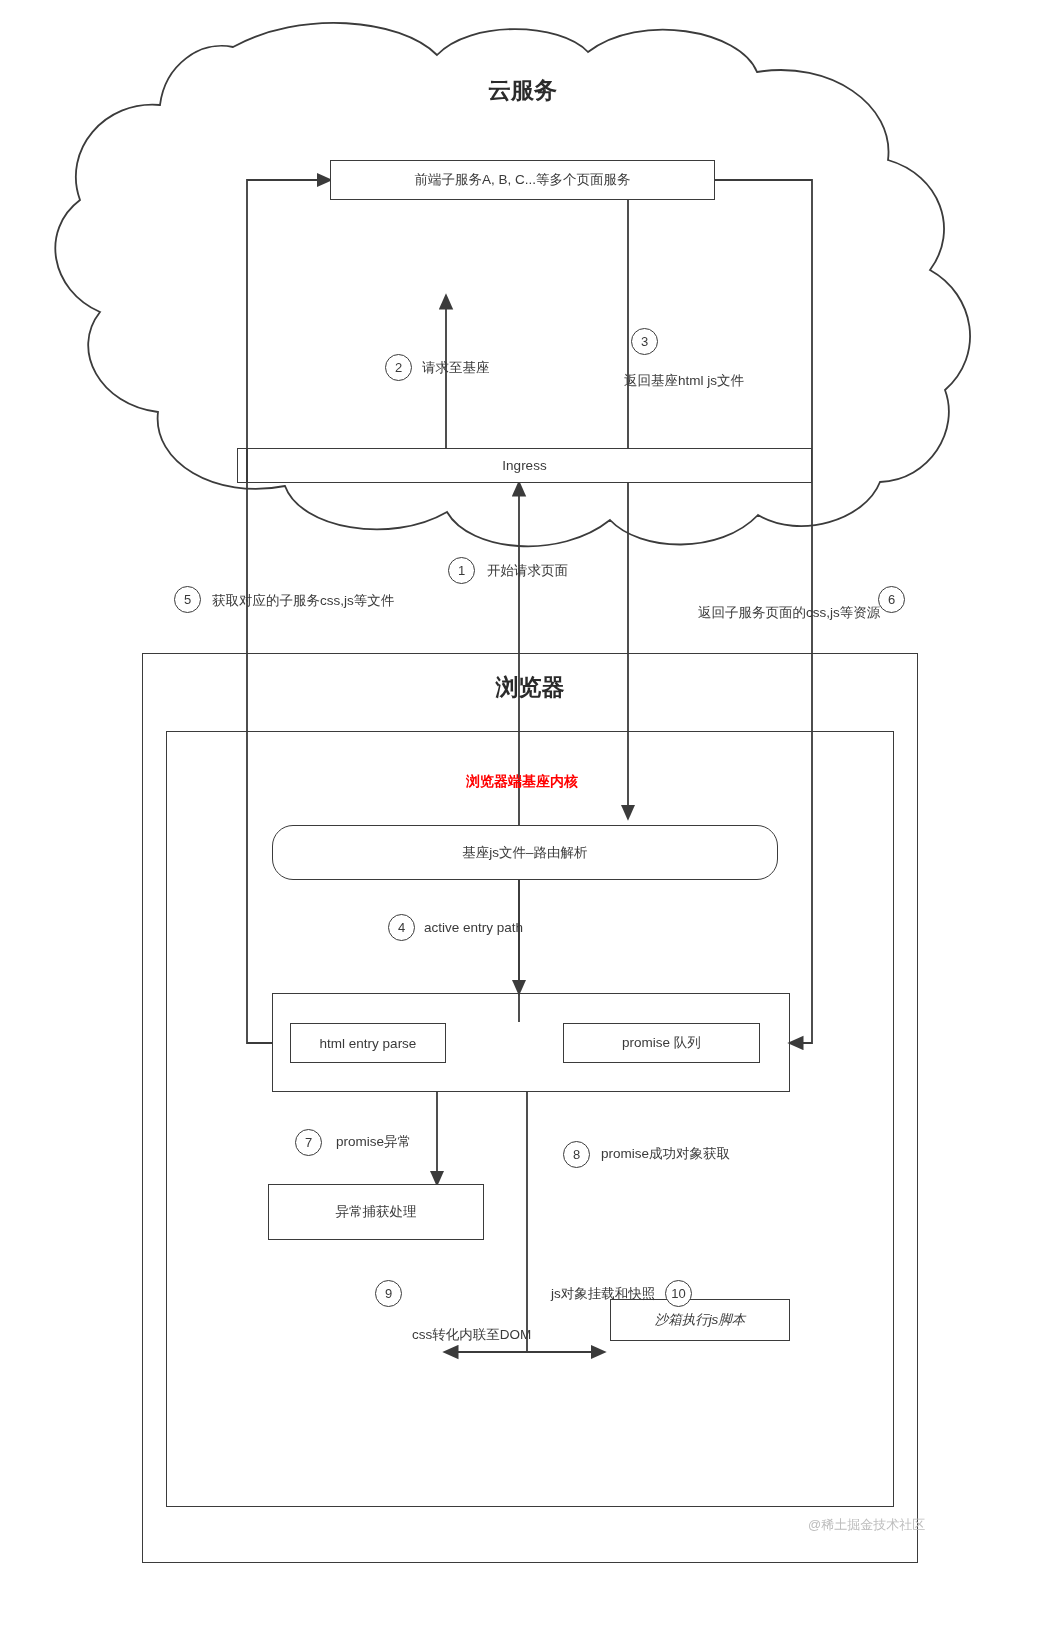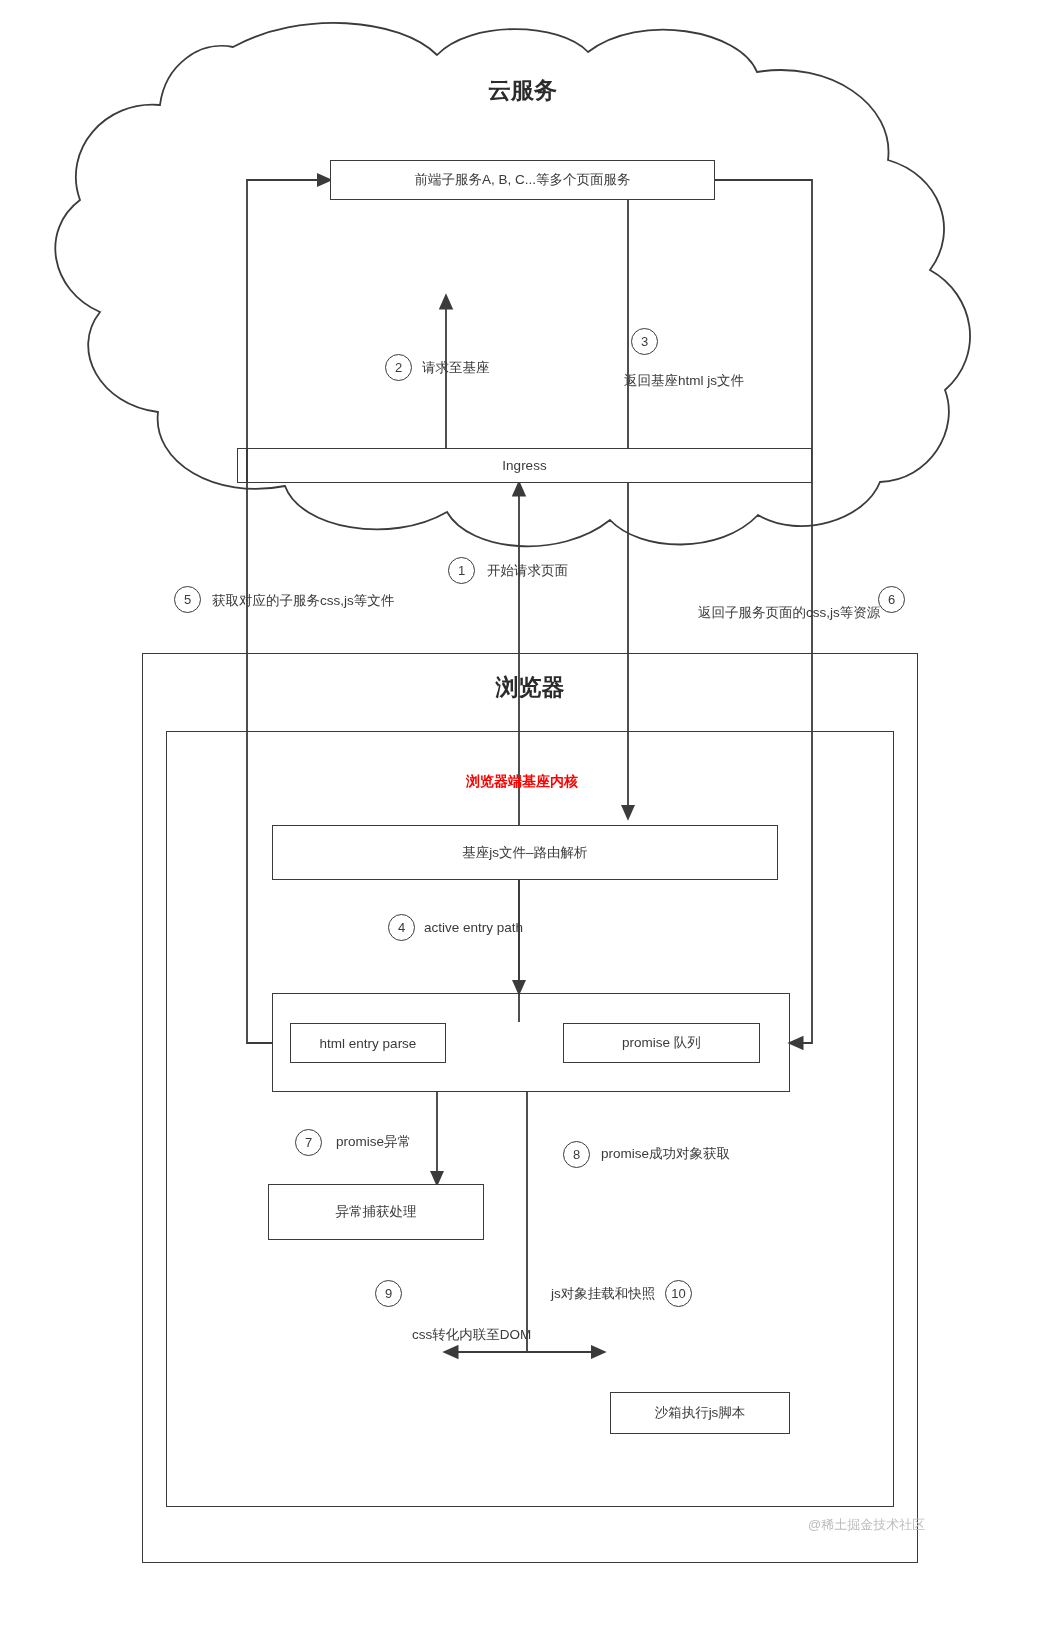--- a/index.html
+++ b/index.html
@@ -144,30 +144,30 @@
   <div class="frame" style="left:166px;top:731px;width:728px;height:776px;"></div>
   <div class="frame" style="left:272px;top:993px;width:518px;height:99px;"></div>
 
   <div class="box" style="left:330px;top:160px;width:385px;height:40px;">前端子服务A, B, C...等多个页面服务</div>
 
 
   <div class="box" style="left:237px;top:448px;width:575px;height:35px;">Ingress</div>
 
   <div style="position:absolute;left:246px;top:448px;width:1.6px;height:35px;background:#3b3b3b;"></div>
 
-  <div class="box" style="left:272px;top:825px;width:506px;height:55px;">基座js文件–路由解析</div>
+  <div class="box" style="left:272px;top:825px;width:506px;height:55px;border-radius:21px;">基座js文件–路由解析</div>
 
   <div class="box" style="left:290px;top:1023px;width:156px;height:40px;text-align:center;">html entry parse</div>
 
   <div class="box" style="left:563px;top:1023px;width:197px;height:40px;">promise 队列</div>
 
   <div class="box" style="left:268px;top:1184px;width:216px;height:56px;">异常捕获处理</div>
 
 
-  <div class="box" style="left:610px;top:1392px;width:180px;height:42px;">沙箱执行js脚本</div>
+  <div class="box" style="left:610px;top:1299px;width:180px;height:42px;font-style:italic;">沙箱执行js脚本</div>
 
   <div class="stepnum" style="left:448px;top:557px;">1</div>
   <div class="lbl" style="left:487px;top:564px;">开始请求页面</div>
 
   <div class="stepnum" style="left:385px;top:354px;">2</div>
   <div class="lbl" style="left:422px;top:361px;">请求至基座</div>
 
   <div class="stepnum" style="left:631px;top:328px;">3</div>
   <div class="lbl" style="left:624px;top:374px;">返回基座html js文件</div>
 

